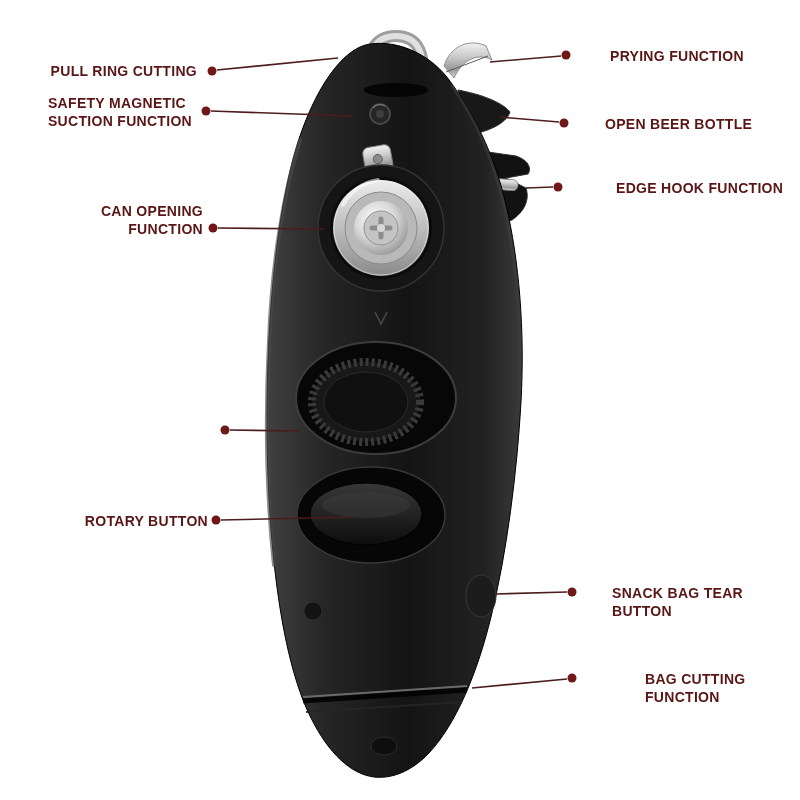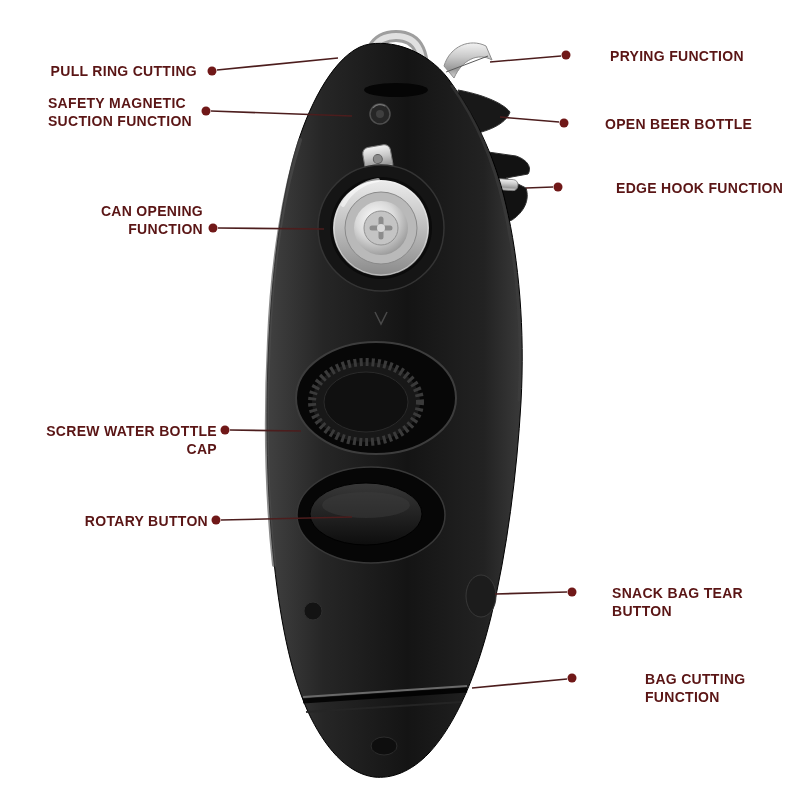--- a/index.html
+++ b/index.html
@@ -186,21 +186,20 @@
     </g>
   </svg>
 
   <div class="label ta-r" style="right:603px; top:62px;">PULL RING CUTTING</div>
 
   <div class="label ta-c" style="right:608px; top:94px;">SAFETY MAGNETIC
 SUCTION FUNCTION</div>
 
   <div class="label ta-r" style="right:597px; top:202px;">CAN OPENING FUNCTION</div>
 
-  <div class="label ta-r" style="right:583px; top:422px;">SCREW WATER BOTTLE CAP</div>
 
   <div class="label ta-r" style="right:592px; top:512px;">ROTARY BUTTON</div>
 
   <div class="label" style="left:582px; top:47px;">PRYING FUNCTION</div>
 
   <div class="label" style="left:577px; top:115px;text-align:center;">OPEN BEER BOTTLE</div>
 
   <div class="label" style="left:588px; top:179px;">EDGE HOOK FUNCTION</div>
 
   <div class="label" style="left:584px; top:584px;">SNACK BAG TEAR BUTTON</div>

